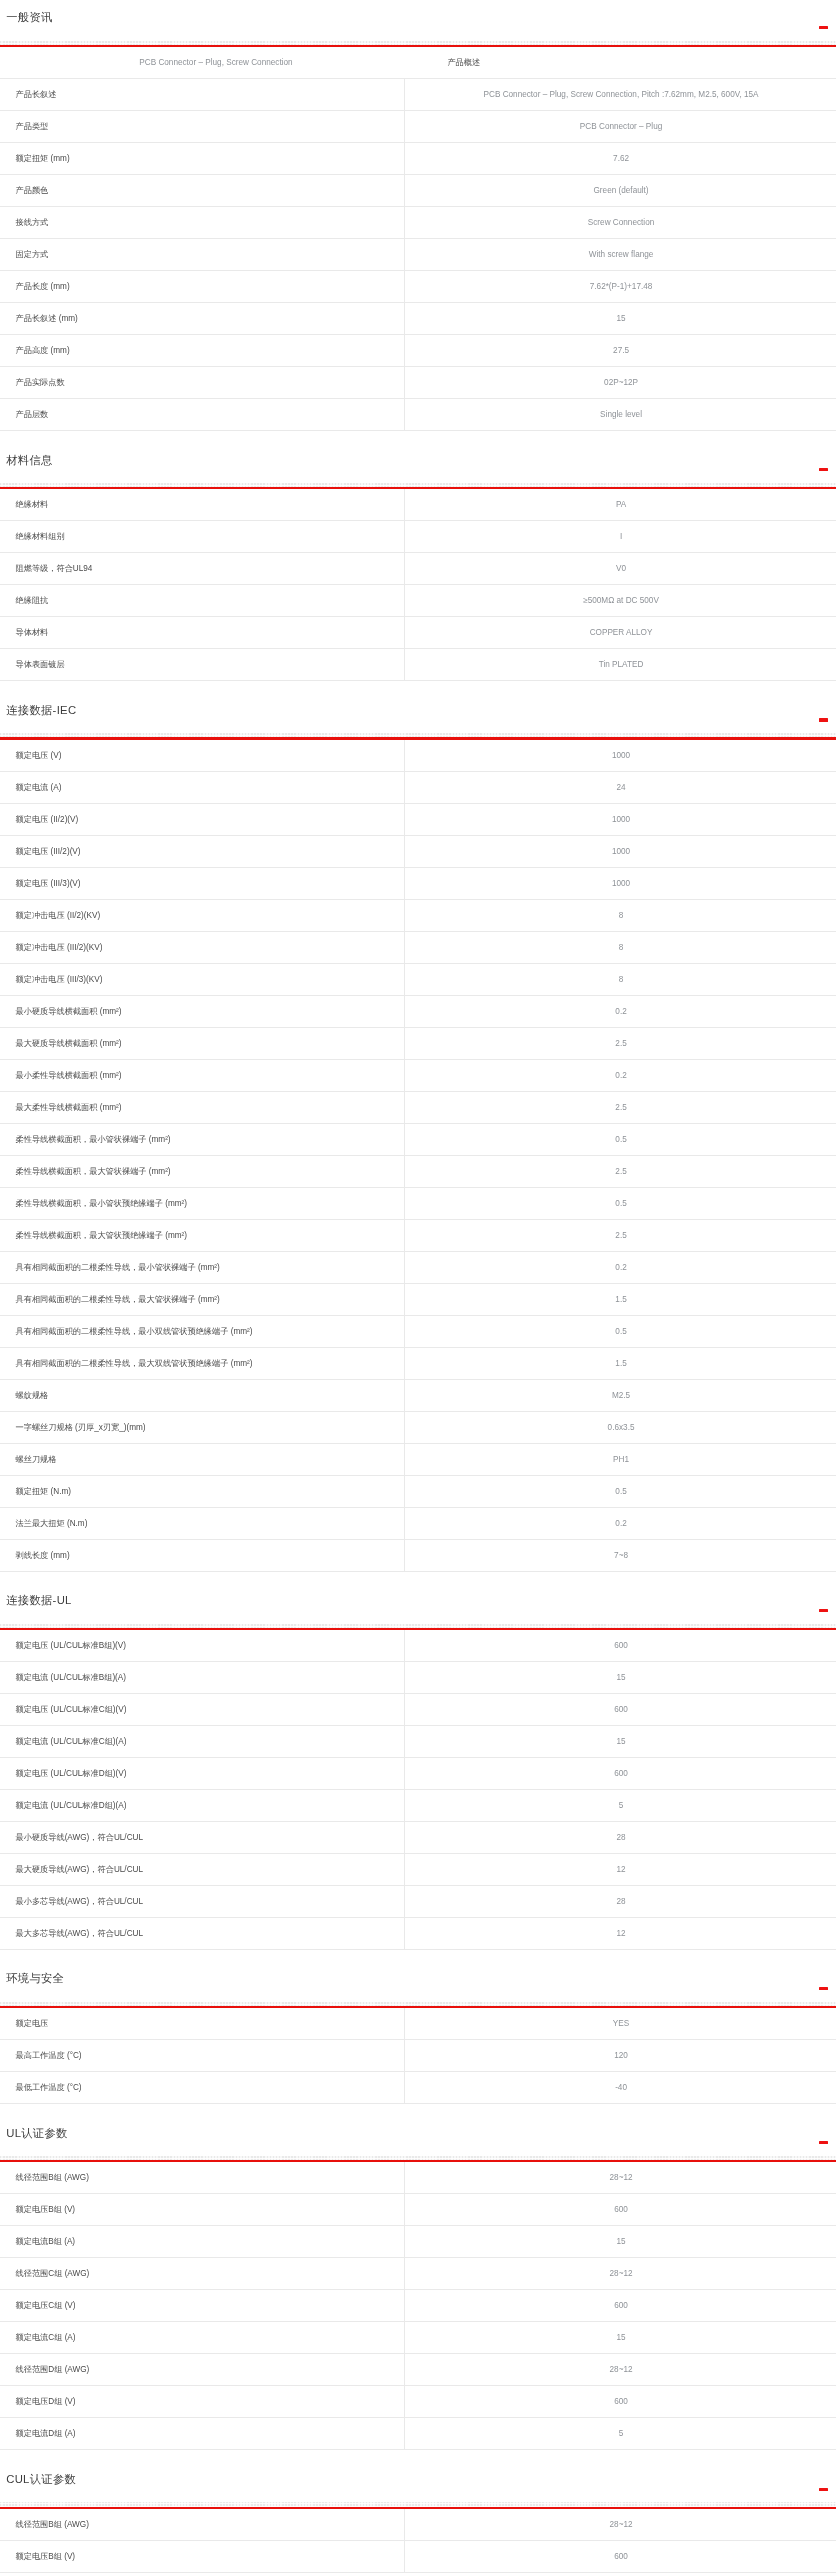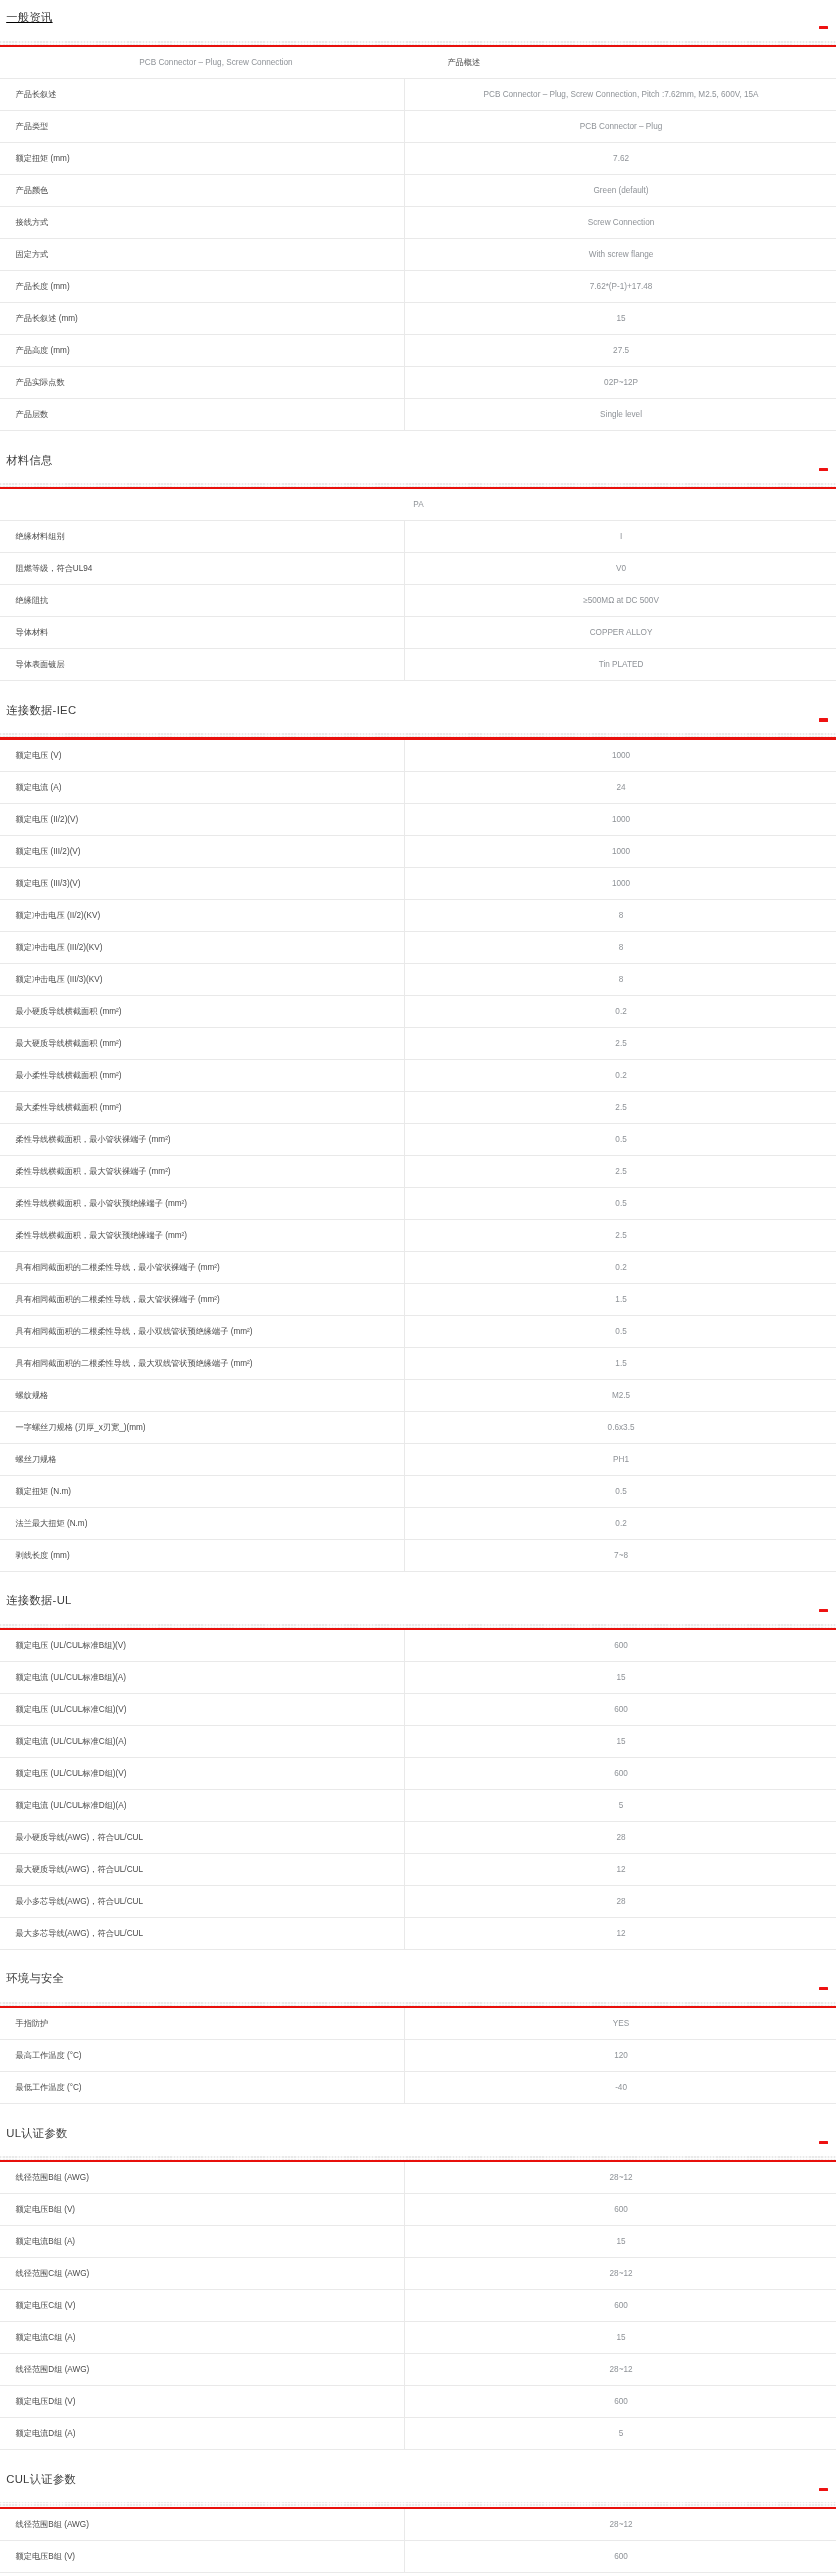--- a/index.html
+++ b/index.html
@@ -12,21 +12,21 @@
     width: 837px;
     min-height: 2876px;
     box-sizing: border-box;
     padding: 9.3px 0 10.3px 0;
   }
   .section { width: 100%; }
   .sec-head {
     position: relative;
     padding: 20.6px 0 15px 6.2px;
   }
-  .section:first-of-type .sec-head { padding-top: 0; text-decoration: underline; }
+  .section:first-of-type .sec-head { padding-top: 0; }
   .sec-title {
     margin: 0;
     font-size: 11.3px;
     line-height: 16.5px;
     font-weight: 400;
     color: var(--title-color, #3c3c3c);
     letter-spacing: 0.3px;
   }
   .collapse-btn {
     position: absolute;
@@ -169,20 +169,21 @@
     <div class="sec-head">
       <h2 class="sec-title">材料信息</h2>
       <button class="collapse-btn">
         <span class="minus-icon"></span>
       </button>
     </div>
     <div class="texture-band"></div>
     <div class="red-rule"></div>
     <div class="spec-table">
   <div class="row">
+    <div class="cell label">绝缘材料</div>
     <div class="cell value">PA</div>
   </div>
 
   <div class="row">
     <div class="cell label">绝缘材料组别</div>
     <div class="cell value">I</div>
   </div>
 
   <div class="row">
     <div class="cell label">阻燃等级，符合UL94</div>
@@ -414,21 +415,21 @@
     <div class="sec-head">
       <h2 class="sec-title">环境与安全</h2>
       <button class="collapse-btn">
         <span class="minus-icon"></span>
       </button>
     </div>
     <div class="texture-band"></div>
     <div class="red-rule"></div>
     <div class="spec-table">
   <div class="row">
-    <div class="cell label">手指防护</div>
+    <div class="cell label">额定电压</div>
     <div class="cell value">YES</div>
   </div>
 
   <div class="row">
     <div class="cell label">最高工作温度 (°C)</div>
     <div class="cell value">120</div>
   </div>
 
   <div class="row">
     <div class="cell label">最低工作温度 (°C)</div>

